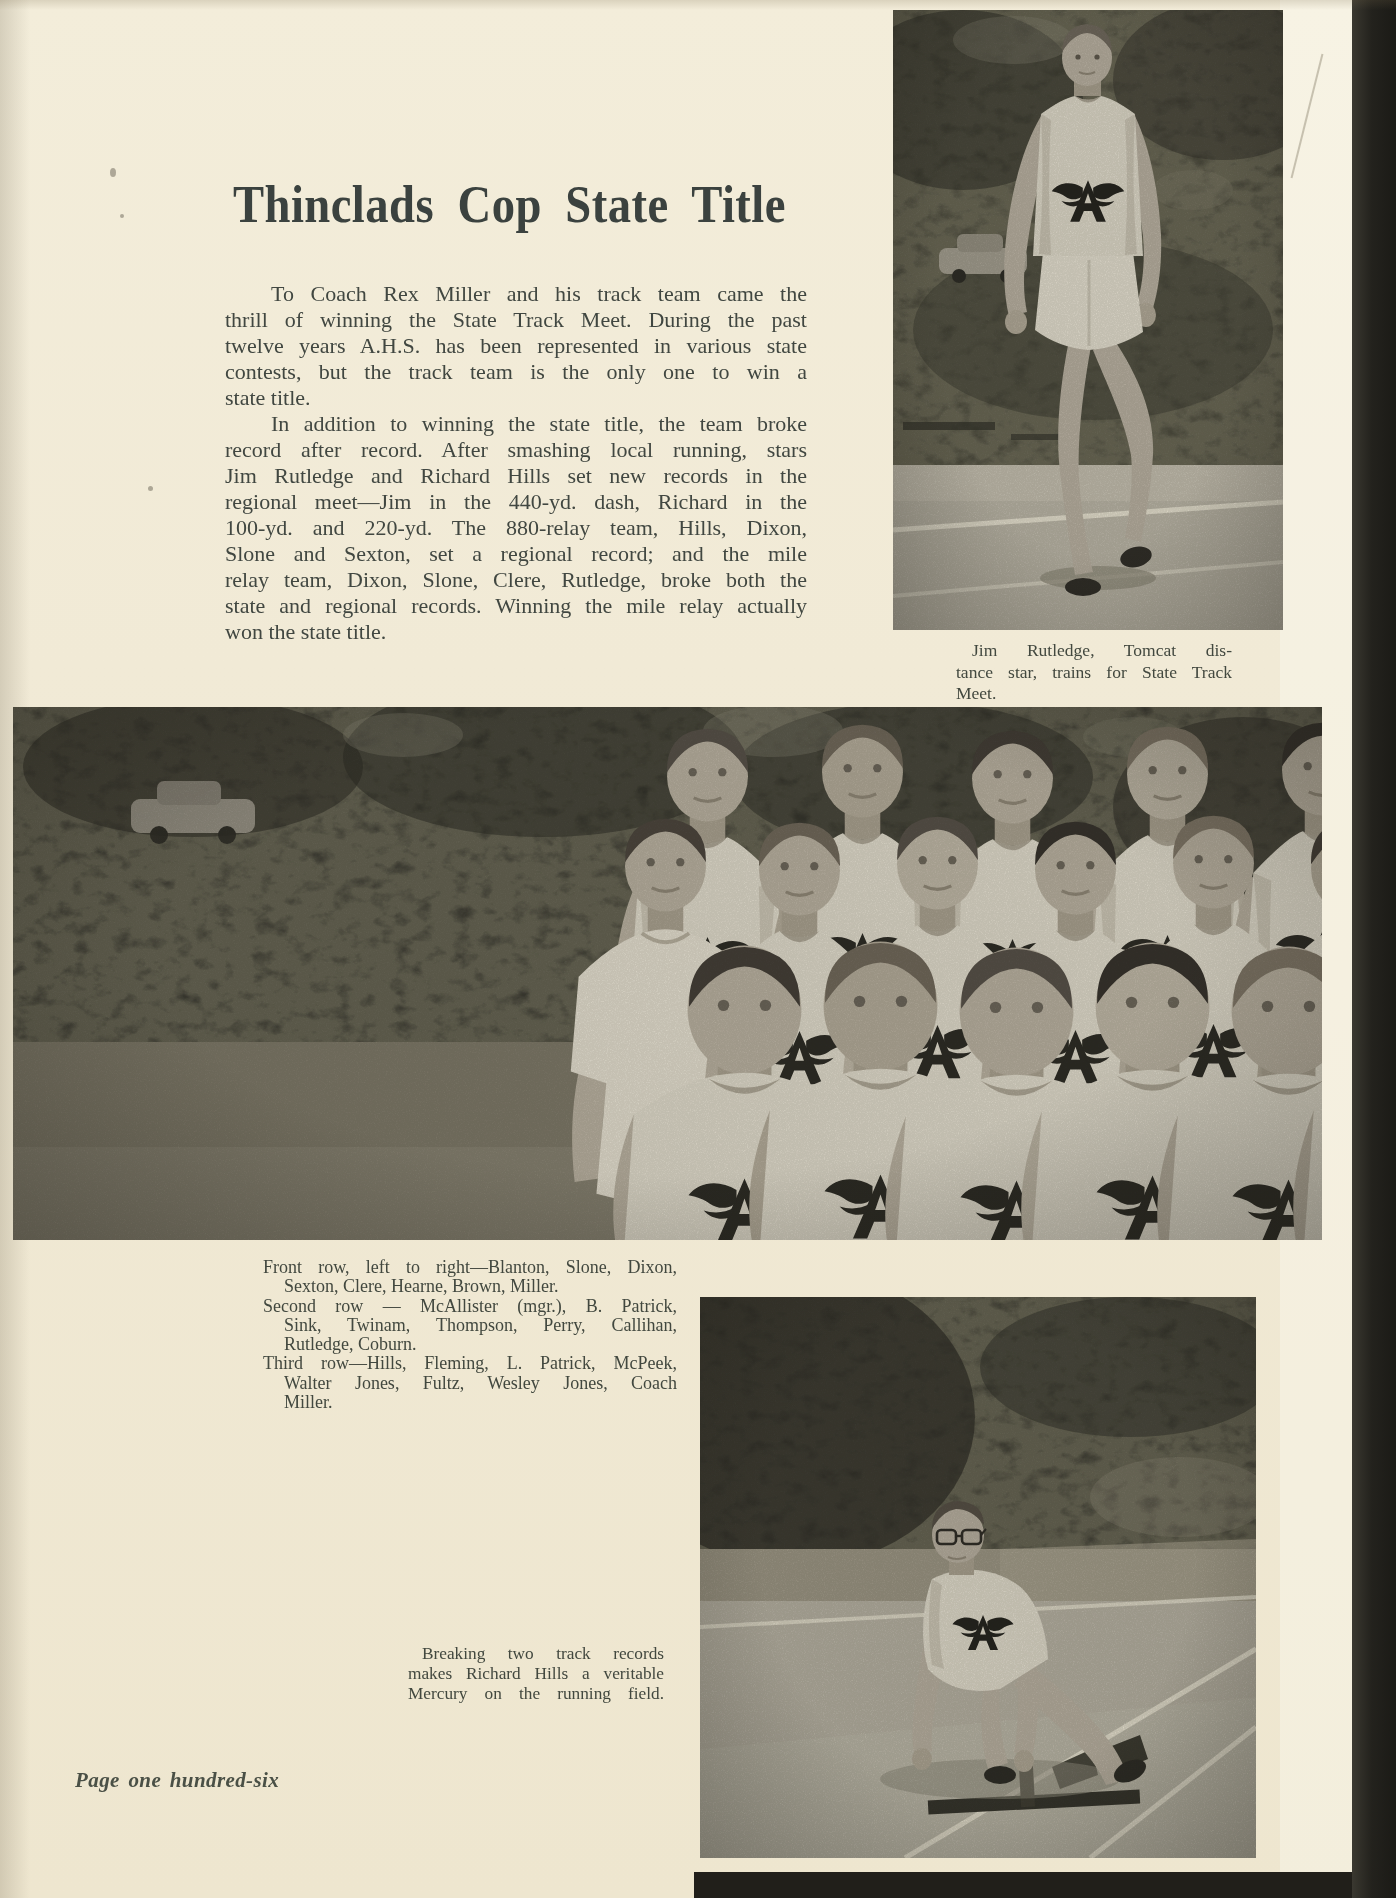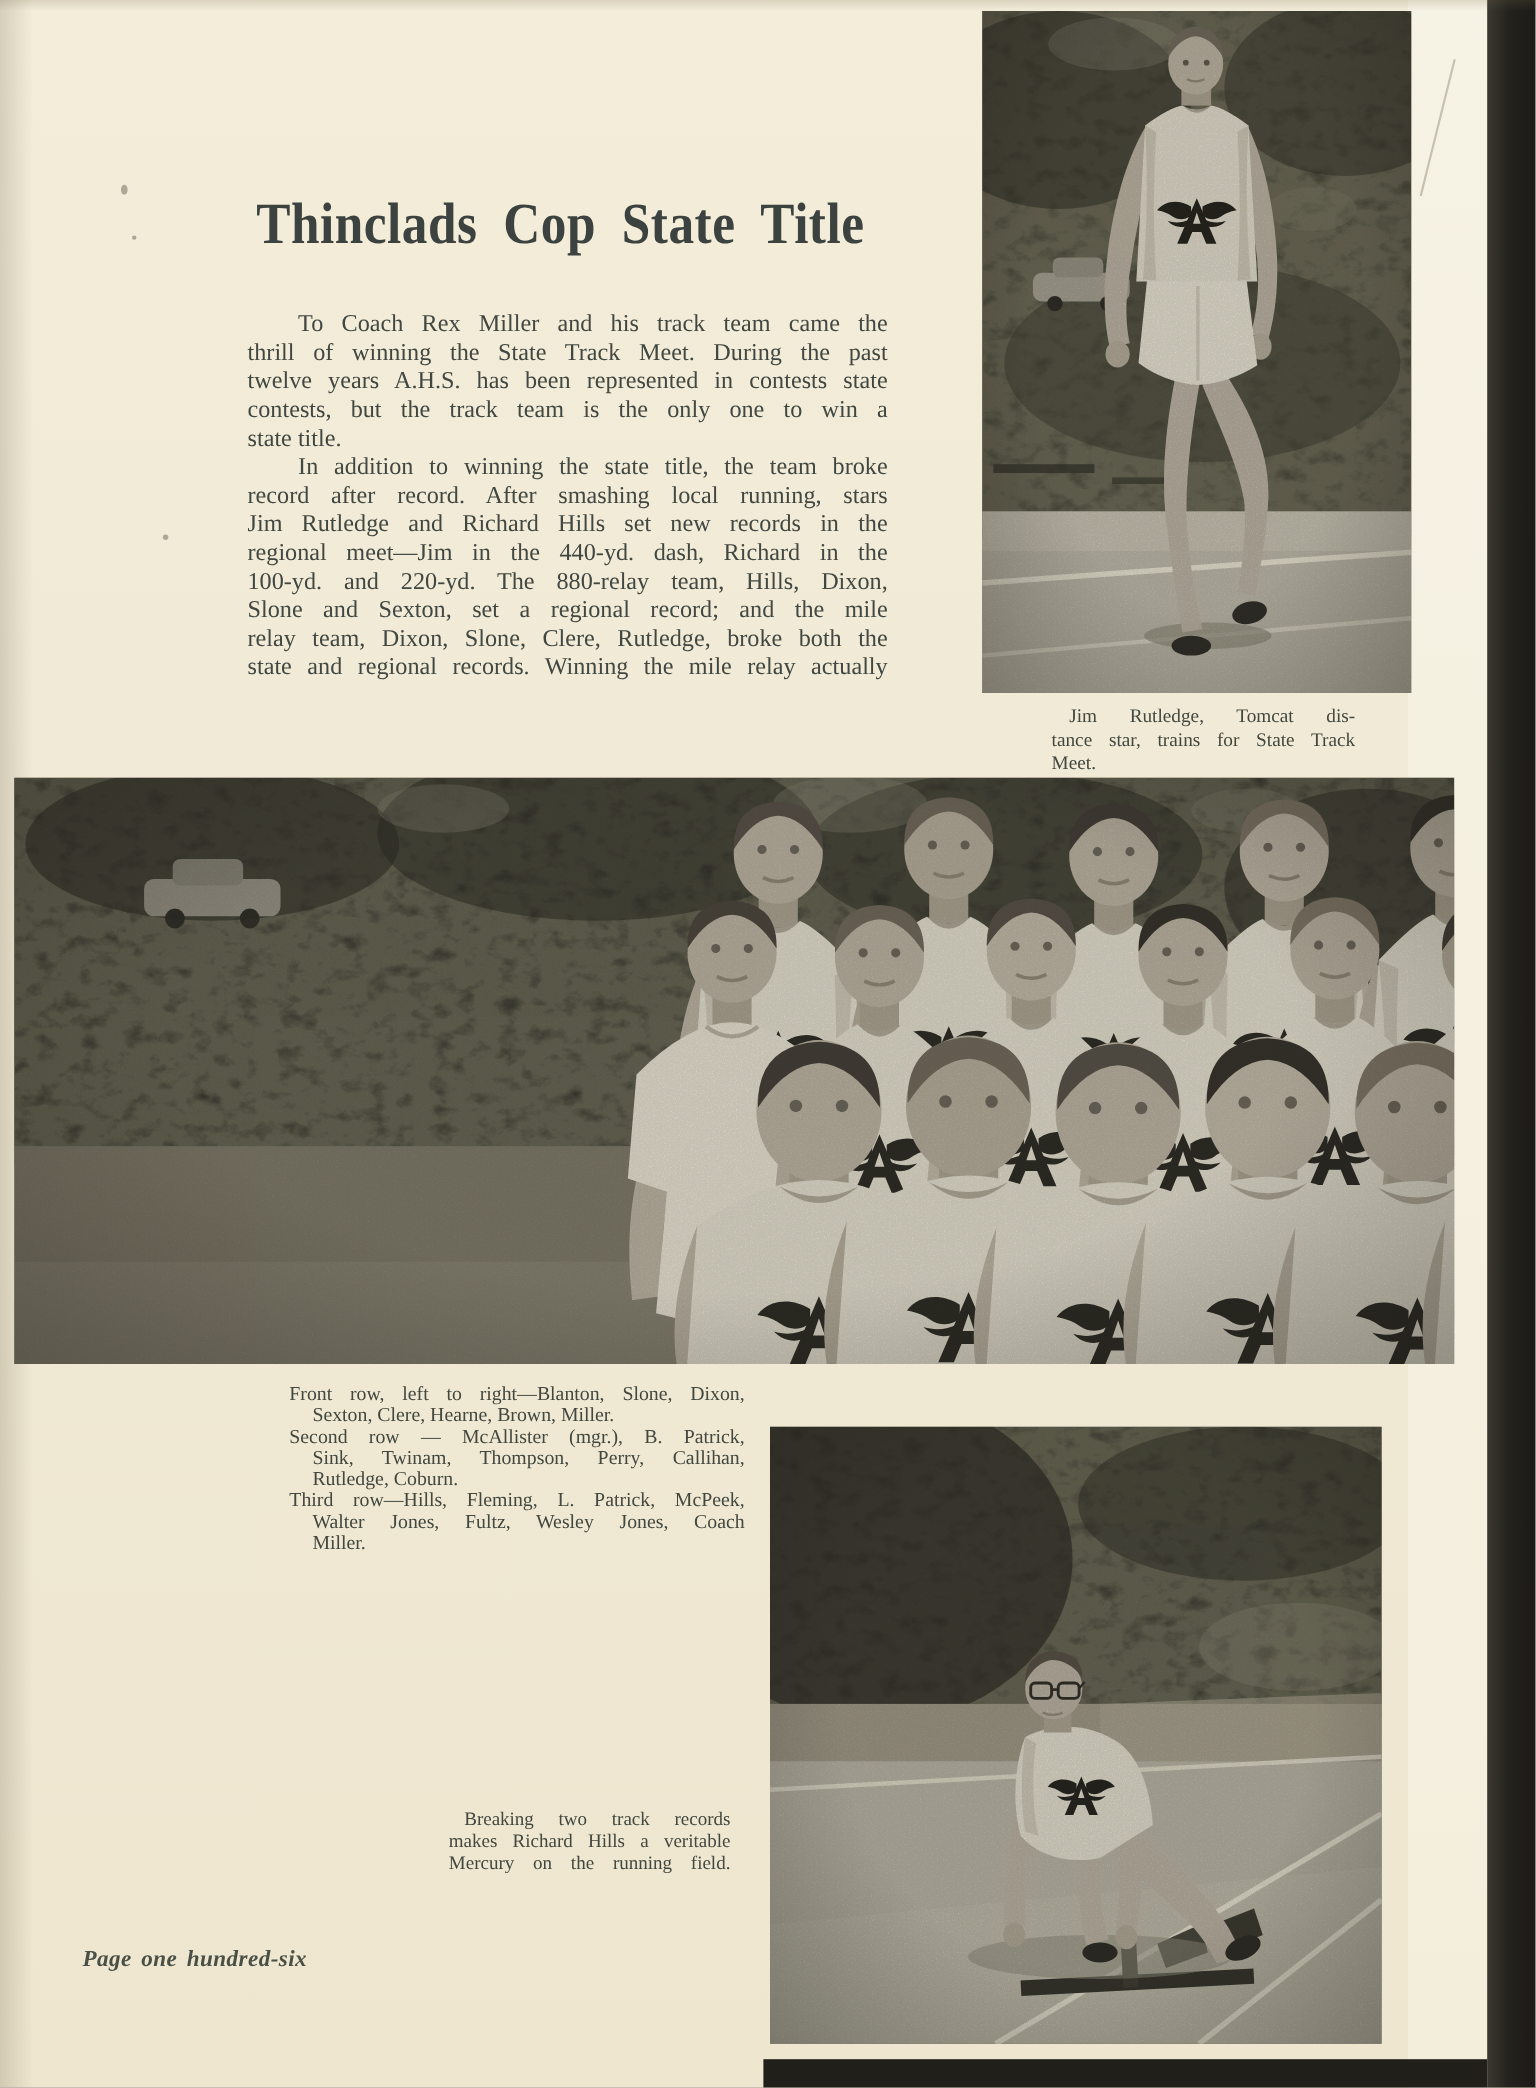--- a/index.html
+++ b/index.html
@@ -145,31 +145,32 @@
   <div class="scratch"></div>
   <div class="speck" style="left:110px;top:168px;width:6px;height:9px;"></div>
   <div class="speck" style="left:148px;top:486px;width:5px;height:5px;"></div>
   <div class="speck" style="left:120px;top:214px;width:4px;height:4px;"></div>
 
   <h1 class="title">Thinclads Cop State Title</h1>
 
   <div class="article">
     <span class="jl ind1">To Coach Rex Miller and his track team came the</span>
     <span class="jl">thrill of winning the State Track Meet. During the past</span>
-    <span class="jl">twelve years A.H.S. has been represented in contests state</span>
+    <span class="jl">twelve years A.H.S. has been represented in various state</span>
     <span class="jl">contests, but the track team is the only one to win a</span>
     <span class="jl last">state title.</span>
     <span class="jl ind1">In addition to winning the state title, the team broke</span>
     <span class="jl">record after record. After smashing local running, stars</span>
     <span class="jl">Jim Rutledge and Richard Hills set new records in the</span>
     <span class="jl">regional meet—Jim in the 440-yd. dash, Richard in the</span>
     <span class="jl">100-yd. and 220-yd. The 880-relay team, Hills, Dixon,</span>
     <span class="jl">Slone and Sexton, set a regional record; and the mile</span>
     <span class="jl">relay team, Dixon, Slone, Clere, Rutledge, broke both the</span>
     <span class="jl">state and regional records. Winning the mile relay actually</span>
+    <span class="jl last">won the state title.</span>
   </div>
 
   <div class="photo photo-rutledge">
     <svg viewBox="0 0 390 620" preserveAspectRatio="none">
       <rect x="0" y="0" width="390" height="455" fill="#454438"></rect>
       <rect x="0" y="0" width="390" height="455" filter="url(#foliageTx)" opacity=".9"></rect>
       <ellipse cx="70" cy="90" rx="120" ry="90" fill="#2e2d26" opacity=".55"></ellipse>
       <ellipse cx="330" cy="70" rx="110" ry="80" fill="#2f2e27" opacity=".5"></ellipse>
       <ellipse cx="200" cy="320" rx="180" ry="90" fill="#3a3930" opacity=".5"></ellipse>
       <ellipse cx="120" cy="30" rx="60" ry="24" fill="#8d8a79" opacity=".3"></ellipse>

